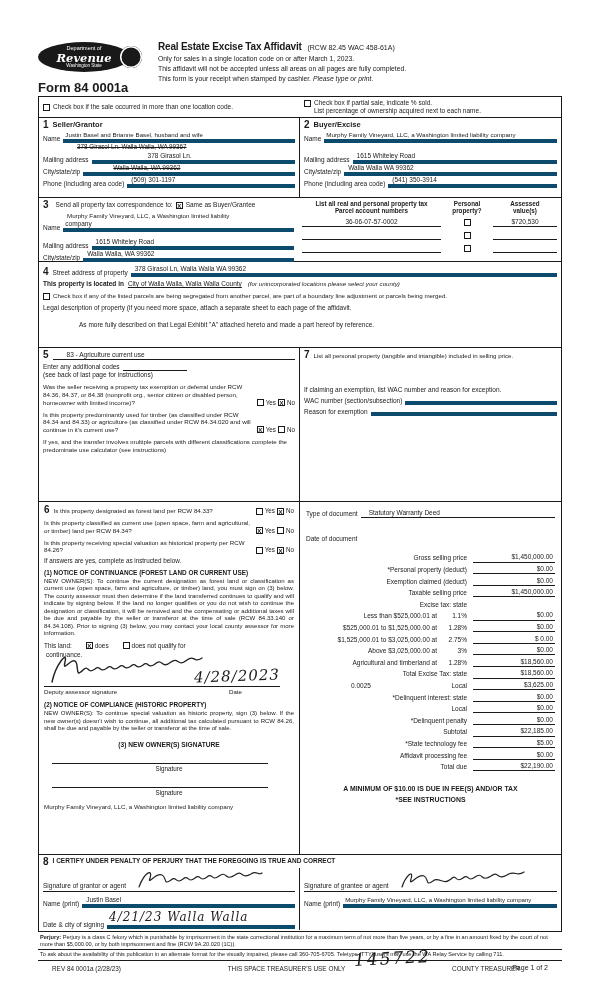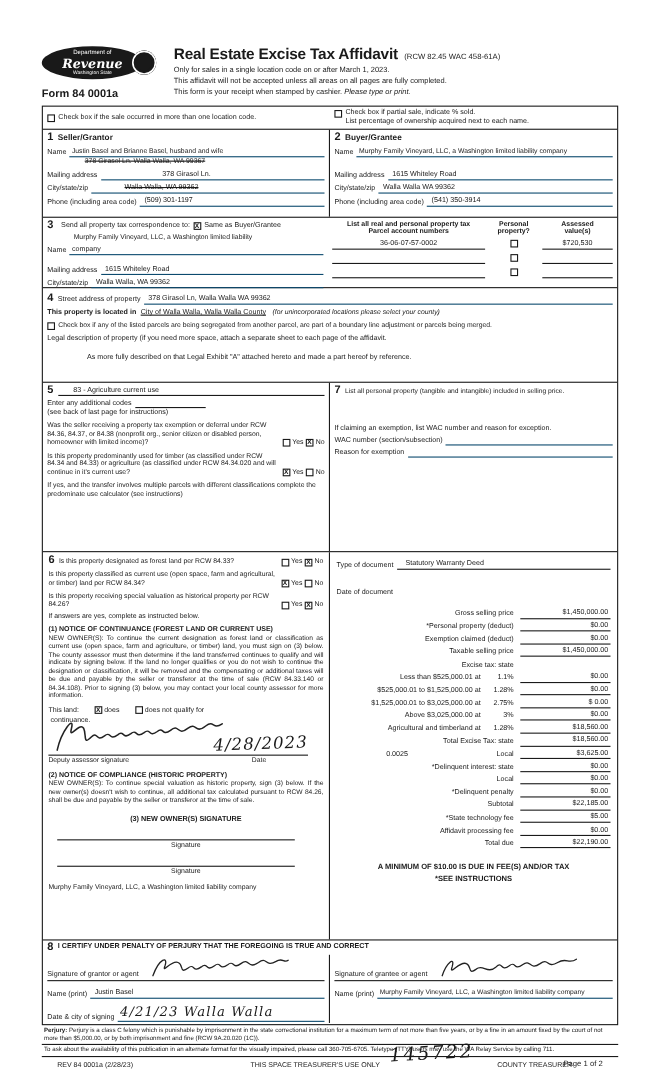--- a/index.html
+++ b/index.html
@@ -7,32 +7,32 @@
 body{background:#fff;color:#1a1a1a;font-family:"Liberation Sans",sans-serif;font-size:6.5px;line-height:1.25;overflow:hidden}
 .page{position:relative;width:600px;height:986px;padding:40px 38px 0}
 .bold{font-weight:bold}
 .it{font-style:italic}
 .strike{text-decoration:line-through;padding:0 8px}
 .hand{font-family:"DejaVu Serif",serif;font-style:italic}
 .cb{display:inline-block;flex:none;width:7px;height:7px;border:1px solid #1a1a1a;font-size:6px;line-height:6px;text-align:center;font-weight:bold;vertical-align:-1px;background:#fff}
 .secnum{font-size:10px;font-weight:bold;line-height:1;margin-right:4px;flex:none}
 .frow{display:flex;align-items:flex-end}
 .lbl{white-space:nowrap;padding-right:3px;flex:none}
-.fill{flex:1;border-bottom:1px solid #0c4a6e;min-height:8px;padding:0 2px}
+.fill{flex:1;border-bottom:4px solid #0c4a6e;min-height:8px;padding:0 2px}
 
 .header{display:flex;height:56px}
 .logo-area{position:relative;width:116px;flex:none}
 .logo-oval{position:absolute;left:0;top:2px;width:92px;height:30px;background:#191919;border-radius:50%;color:#fff;text-align:center;padding-top:4px}
 .lg1{font-size:5.5px;line-height:1}
 .lg2{font-family:"DejaVu Serif",serif;font-style:italic;font-weight:bold;font-size:11.5px;line-height:1.1}
 .lg3{font-size:4.5px;line-height:1}
 .logo-seal{position:absolute;left:82px;top:6px;width:22px;height:22px;border-radius:50%;background:#191919;box-shadow:inset 0 0 0 1.5px #fff,inset 0 0 0 4px #191919}
-.formnum{position:absolute;left:0;top:40px;font-size:10px;font-weight:bold}
+.formnum{position:absolute;left:0;top:40px;font-size:13px;font-weight:bold}
 .title-block{padding-left:4px;padding-top:1px}
-.title{font-size:14px;font-weight:bold;letter-spacing:-.2px}
+.title{font-size:10px;font-weight:bold;letter-spacing:-.2px}
 .rcw{font-size:7px;margin-left:4px}
 .hnote{font-size:6.8px;margin-top:1.5px}
 
 .formbox{border:1px solid #1a1a1a}
 .band+.band{border-top:1px solid #1a1a1a}
 .b-top{display:flex;height:20px}
 .b-top .tleft{width:50%;display:flex;align-items:center;gap:3px;padding:0 4px}
 .b-top .tright{width:50%;padding:2px 4px}
 .tr1{display:flex;align-items:center;gap:3px}
 .tr2{padding-left:10px}
@@ -206,21 +206,21 @@
           <span class="fill strike ind30">Walla Walla, WA 99362</span>
         </div>
         <div class="frow r12">
           <span class="lbl">Phone (including area code)</span>
           <span class="fill ind4">(509) 301-1197</span>
         </div>
       </div>
       <div class="half">
         <div class="sec-head">
           <span class="secnum">2</span>
-          <span class="shead">Buyer/Grantee</span>
+          <span class="shead">Buyer/Excise</span>
         </div>
         <div class="frow r11">
           <span class="lbl">Name</span>
           <span class="fill val-sm">Murphy Family Vineyard, LLC, a Washington limited liability company</span>
         </div>
         <div class="sp9"></div>
         <div class="frow r12">
           <span class="lbl">Mailing address</span>
           <span class="fill ind4">1615 Whiteley Road</span>
         </div>

